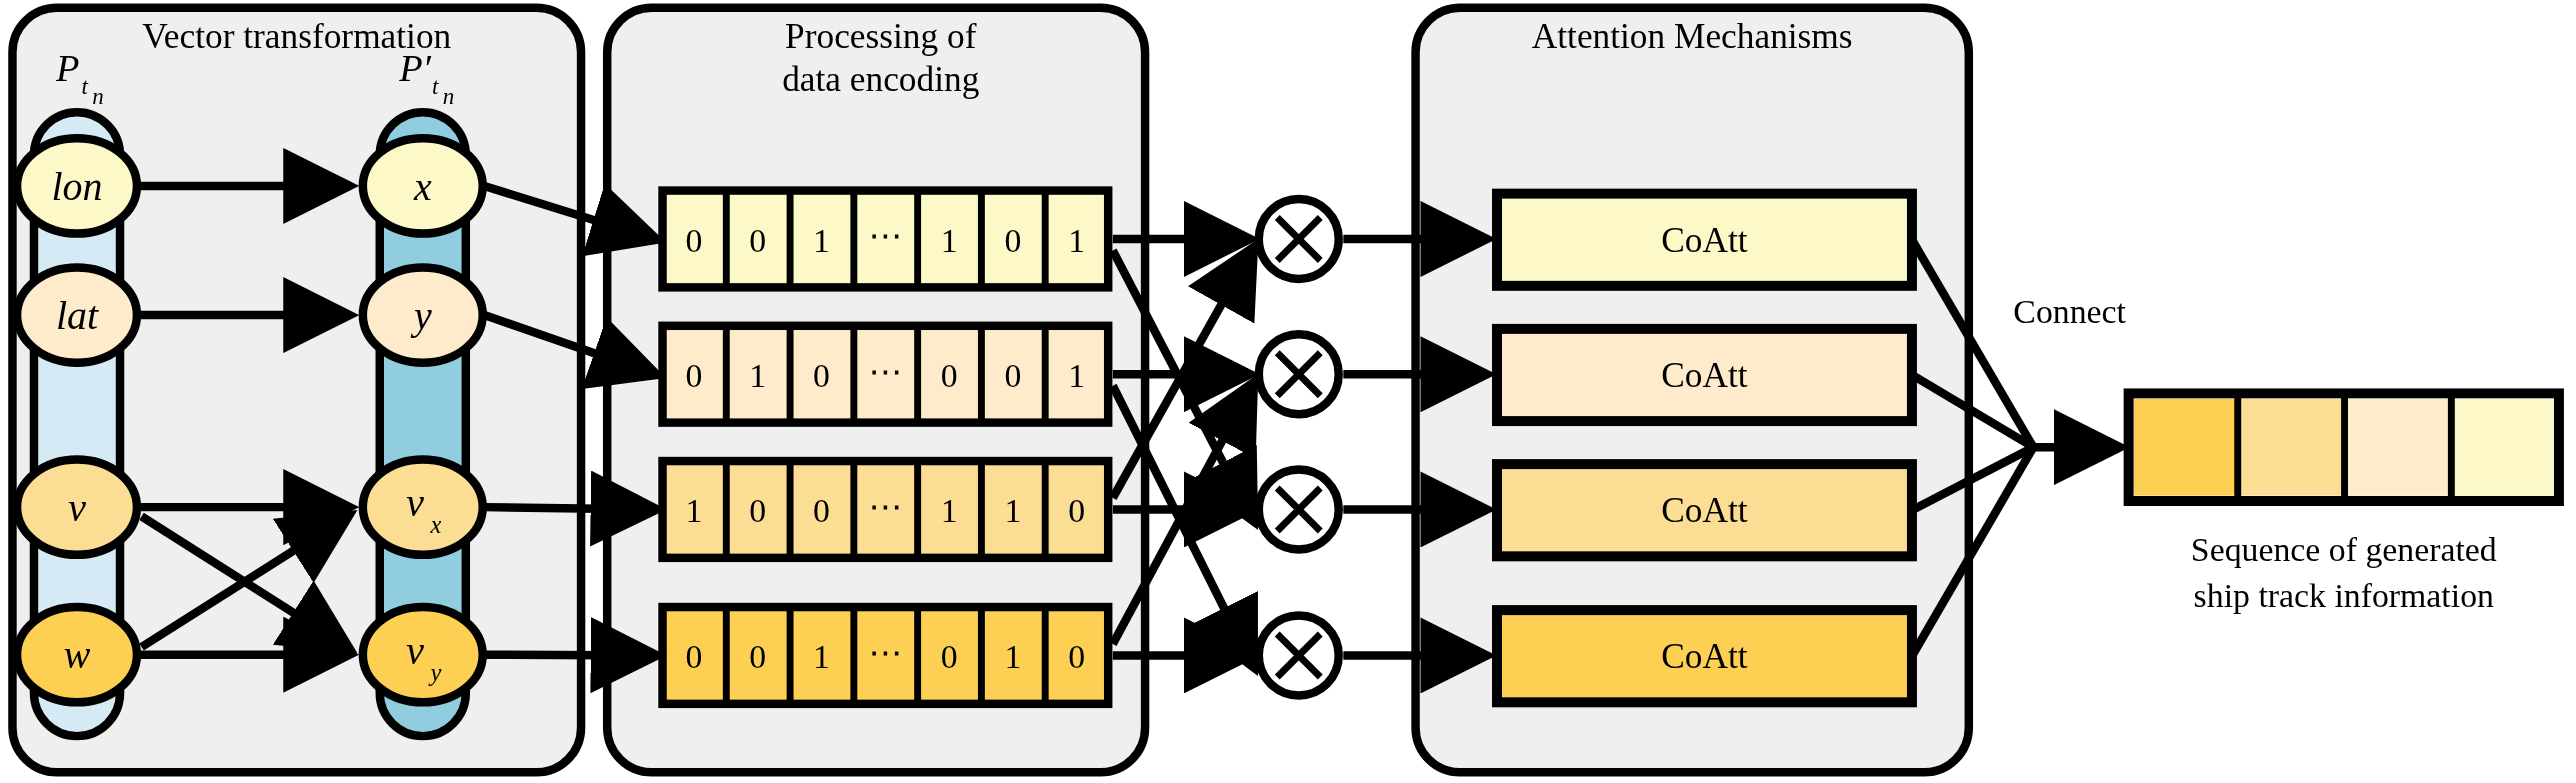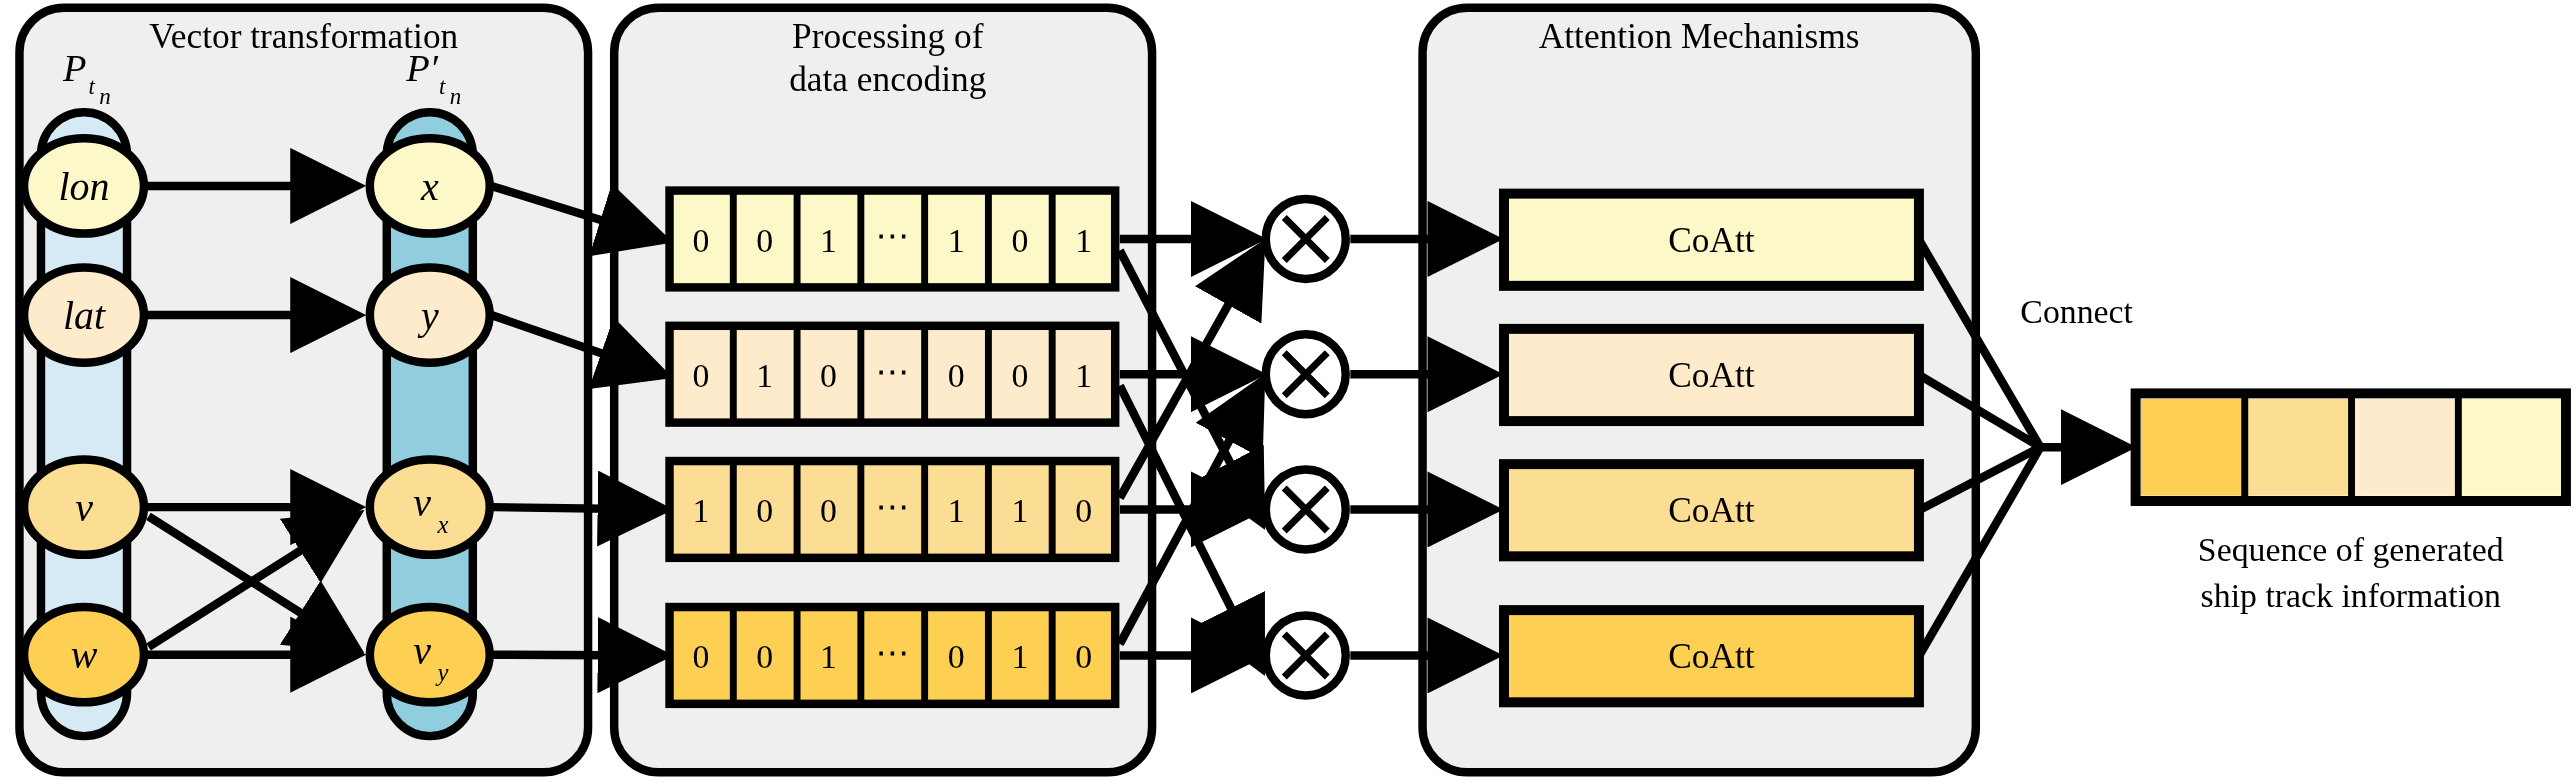--- a/index.html
+++ b/index.html
@@ -1,18 +1,18 @@
 <!DOCTYPE html>
 <html style="font-size:12.3px"><head>
 <meta charset="utf-8">
 <style>
   html,body{margin:0;padding:0;background:#ffffff;}
   body{width:2576px;height:783px;overflow:hidden;
        font-family:"Liberation Serif","DejaVu Serif",serif;}
-  #stage{position:relative;width:2264px;height:783px;margin-left:7px;}
+  #stage{position:relative;width:2264px;height:783px;}
   svg{display:block;}
   .panel-title{font-size:46px;fill:#000;text-anchor:middle;
                font-family:"Liberation Serif","DejaVu Serif",serif;}
   .node-lbl{font-size:52px;fill:#000;text-anchor:middle;font-style:italic;
             font-family:"Liberation Serif","DejaVu Serif",serif;}
   .node-sub{font-size:32px;fill:#000;font-style:italic;
             font-family:"Liberation Serif","DejaVu Serif",serif;}
   .vec-lbl{font-size:50px;fill:#000;font-style:italic;text-anchor:middle;
            font-family:"Liberation Serif","DejaVu Serif",serif;}
   .vec-sub{font-size:30px;fill:#000;font-style:italic;

